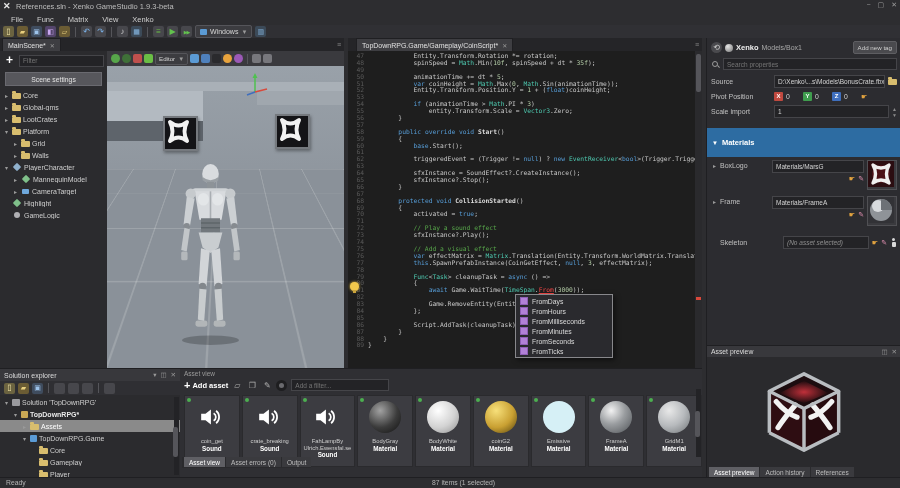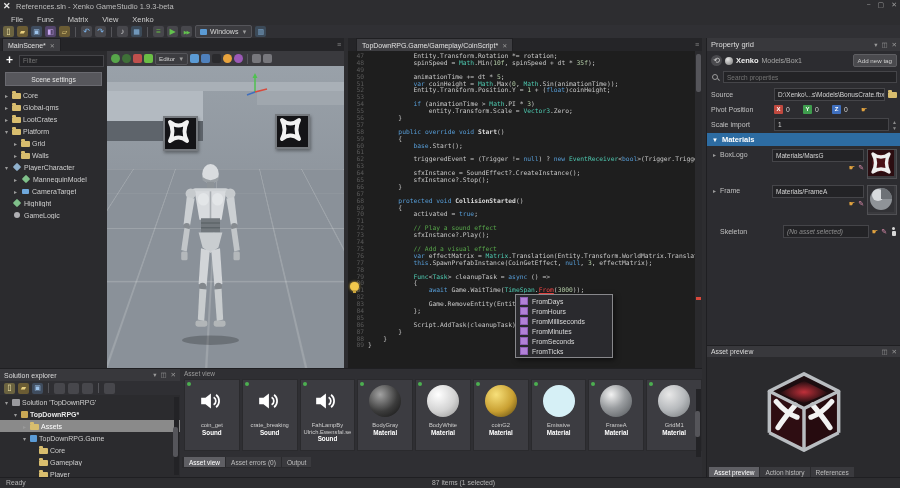--- a/index.html
+++ b/index.html
@@ -115,21 +115,21 @@
   .mag{width:9px;height:9px;position:relative;flex:none;}
   .mag::before{content:"";position:absolute;left:1px;top:1px;width:4px;height:4px;border:1px solid #9a9a9a;border-radius:50%;}
   .mag::after{content:"";position:absolute;left:6px;top:6px;width:3px;height:1px;background:#9a9a9a;transform:rotate(45deg);}
   .search-input{flex:1;height:10px;background:#232326;border:1px solid #454549;color:#9a9a9a;font-size:6.5px;padding:0 3px;font-family:"Liberation Sans",sans-serif;min-width:0;}
   .prow{display:flex;align-items:center;padding:2px 4px;gap:3px;}
   .plabel{width:60px;flex:none;font-size:7px;color:#c0c0c0;}
   .pfield{flex:1;height:11px;background:#232326;border:1px solid #454549;color:#d5d5d5;font-size:6.5px;display:flex;align-items:center;padding:0 3px;overflow:hidden;white-space:nowrap;min-width:0;}
   .chip{width:9px;height:9px;border-radius:1px;color:#fff;font-size:6px;line-height:9px;text-align:center;flex:none;font-weight:bold;}
   .chip-x{background:#c0493f;} .chip-y{background:#3f9d4e;} .chip-z{background:#3f6fbe;}
   .axis-val{font-size:6.8px;color:#d5d5d5;width:14px;}
-  .mat-header{margin-top:0;height:13px;background:#2d6ca2;display:flex;align-items:center;gap:4px;padding:0 5px;color:#fff;font-weight:bold;font-size:7.5px;}
+  .mat-header{margin-top:8px;height:13px;background:#2d6ca2;display:flex;align-items:center;gap:4px;padding:8px 5px;color:#fff;font-weight:bold;font-size:7.5px;}
   .mat-row{display:flex;padding:3px 4px;gap:3px;}
   .mat-left{width:58px;flex:none;display:flex;gap:2px;font-size:7px;color:#c0c0c0;padding-top:2px;}
   .mat-mid{flex:1;min-width:0;}
   .mat-icons{display:flex;justify-content:flex-end;gap:3px;margin-top:2px;}
   .hand-ic{color:#e0a23f;font-size:7px;} .pencil-ic{color:#e08fb0;font-size:7px;}
   .mat-thumb{width:28px;height:28px;flex:none;background:#3a3a3e;border:1px solid #505054;overflow:hidden;}
   .person-ic{width:7px;height:9px;position:relative;}
   .person-ic::before{content:"";position:absolute;left:2px;top:0;width:3px;height:3px;border-radius:50%;background:#d8d8d8;}
   .person-ic::after{content:"";position:absolute;left:1.5px;top:3.5px;width:4px;height:5px;background:#d8d8d8;border-radius:1px;}
 
@@ -489,28 +489,20 @@
       <div class="code-scroll">
         <div class="code-thumb"></div>
         <div class="code-mark"></div>
       </div>
     </div>
   </div>
 
   <div class="abs splitter-v" style="left:702px;top:38px;width:4px;height:439px;"></div>
 
   <div class="abs prop-panel">
-    <div class="panel-title">
-      <span>Property grid</span>
-      <span class="panel-btns">
-        <span>▾</span>
-        <span>◫</span>
-        <span>✕</span>
-      </span>
-    </div>
     <div class="prop-head">
       <span class="circ-ic">⟲</span>
       <span class="sphere-ic"></span>
       <span class="ph-type">Xenko</span>
       <span class="ph-path">Models/Box1</span>
       <span class="addtag">
         <span>Add new tag</span>
       </span>
     </div>
     <div class="search-row">
@@ -707,20 +699,32 @@
           <span class="tlabel">Properties</span>
         </div>
       </div>
     <div class="sol-scroll">
         <div class="sol-thumb"></div>
       </div>
   </div>
 
   <div class="abs assetview">
     <div class="av-title">Asset view</div>
+    <div class="av-toolbar">
+      <span class="addasset">
+        <span>Add asset</span>
+      </span>
+      <span style="display:flex;gap:5px;">
+          <span class="av-ic">▱</span>
+          <span class="av-ic">❐</span>
+          <span class="av-ic">✎</span>
+        </span>
+      <span class="eye"></span>
+      <input class="av-filter" placeholder="Add a filter..." style="">
+    </div>
     <div class="tiles">
         <div class="tile">
           <span class="tile-dot"></span>
           <div class="tile-thumb sw-speaker">
             <svg width="26" height="22" viewBox="0 0 24 20">
               <path d="M2 7v6h4l5 4V3L6 7H2z" fill="#fff"></path>
               <path d="M13.5 6.5a4 4 0 010 7" stroke="#fff" fill="none" stroke-width="1.6"></path>
               <path d="M15.8 4.2a7.5 7.5 0 010 11.6" stroke="#fff" fill="none" stroke-width="1.6"></path>
             </svg>
           </div>

